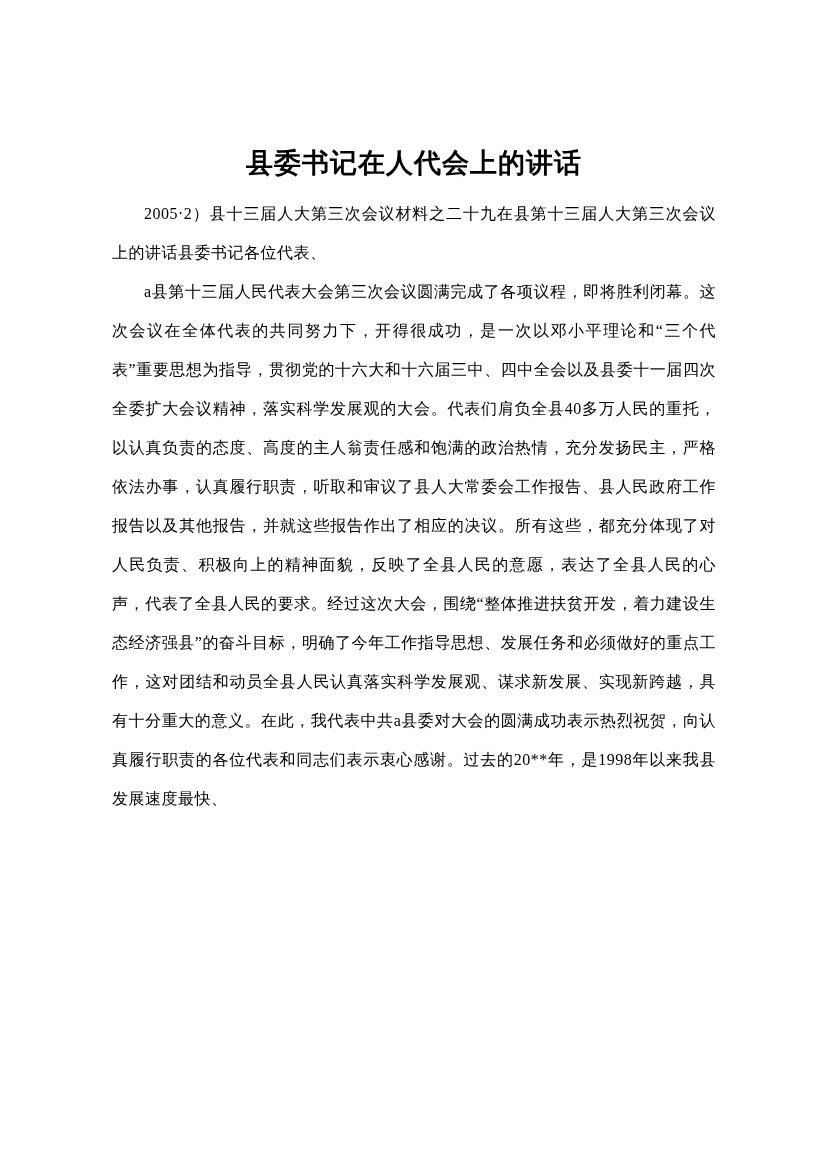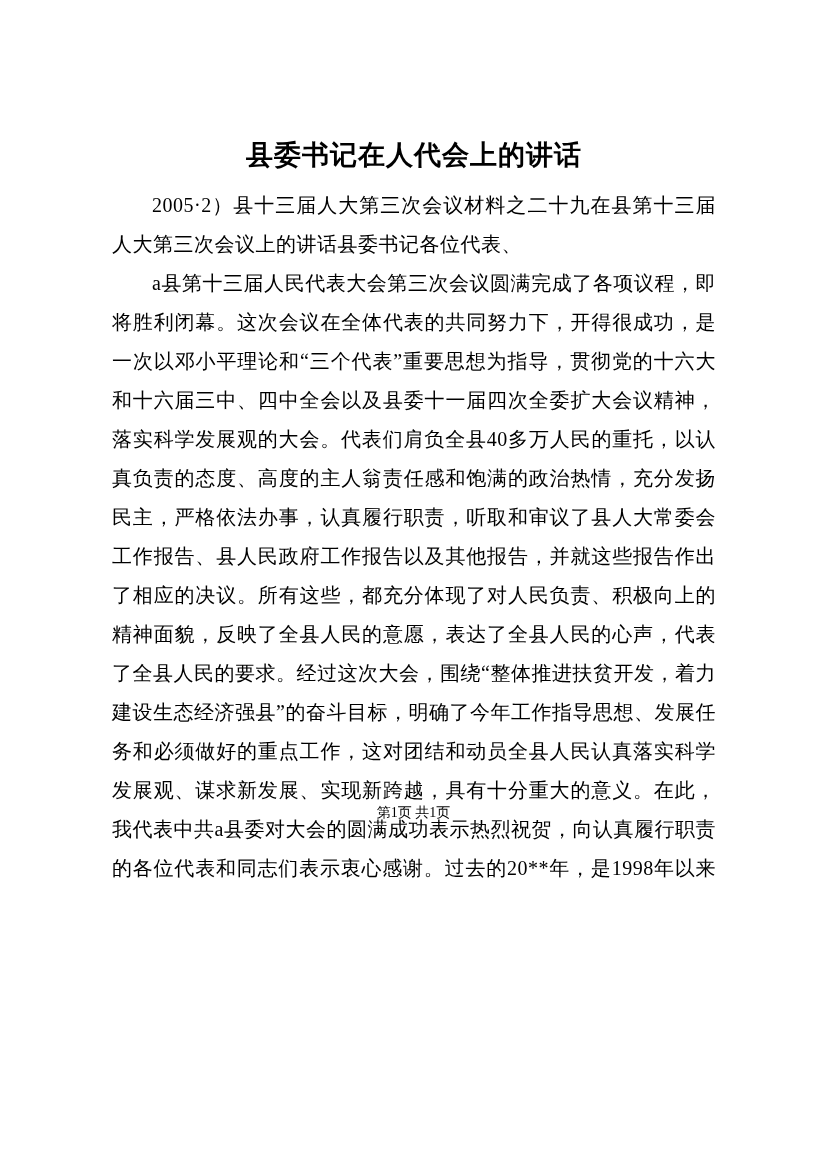--- a/index.html
+++ b/index.html
@@ -4,21 +4,21 @@
 <style>
   html, body {
     margin: 0;
     padding: 0;
     background: #ffffff;
   }
   .page {
     position: relative;
     width: 827px;
     height: 884px;
-    margin: 0 auto;
+    margin: 8px auto;
     background: #ffffff;
     color: #000000;
     font-family: "Liberation Serif", "DejaVu Serif", serif;
     overflow: hidden;
   }
   .content {
     position: absolute;
     left: 112px;
     top: 138px;
     width: 604px;
@@ -26,21 +26,21 @@
   .doc-title {
     margin: 0 0 14px 0;
     text-align: center;
     font-size: 27px;
     font-weight: bold;
     line-height: 34px;
     letter-spacing: 1px;
   }
   .para {
     margin: 0;
-    font-size: 20px;
+    font-size: 16px;
     line-height: 39px;
     text-align: justify;
     text-indent: 2em;
     letter-spacing: 0.5px;
     word-break: break-all;
   }
   .footer {
     position: absolute;
     left: 0;
     right: 0;
@@ -53,14 +53,13 @@
 </style>
 </head>
 <body>
 
 <div class="page">
   <div class="content">
     <h1 class="doc-title">县委书记在人代会上的讲话</h1>
     <p class="para">2005·2）县十三届人大第三次会议材料之二十九在县第十三届人大第三次会议上的讲话县委书记各位代表、</p>
     <p class="para">a县第十三届人民代表大会第三次会议圆满完成了各项议程，即将胜利闭幕。这次会议在全体代表的共同努力下，开得很成功，是一次以邓小平理论和“三个代表”重要思想为指导，贯彻党的十六大和十六届三中、四中全会以及县委十一届四次全委扩大会议精神，落实科学发展观的大会。代表们肩负全县40多万人民的重托，以认真负责的态度、高度的主人翁责任感和饱满的政治热情，充分发扬民主，严格依法办事，认真履行职责，听取和审议了县人大常委会工作报告、县人民政府工作报告以及其他报告，并就这些报告作出了相应的决议。所有这些，都充分体现了对人民负责、积极向上的精神面貌，反映了全县人民的意愿，表达了全县人民的心声，代表了全县人民的要求。经过这次大会，围绕“整体推进扶贫开发，着力建设生态经济强县”的奋斗目标，明确了今年工作指导思想、发展任务和必须做好的重点工作，这对团结和动员全县人民认真落实科学发展观、谋求新发展、实现新跨越，具有十分重大的意义。在此，我代表中共a县委对大会的圆满成功表示热烈祝贺，向认真履行职责的各位代表和同志们表示衷心感谢。过去的20**年，是1998年以来我县发展速度最快、</p>
   </div>
-  <div class="footer">第1页 共1页</div>
 </div>
 
 </body></html>

